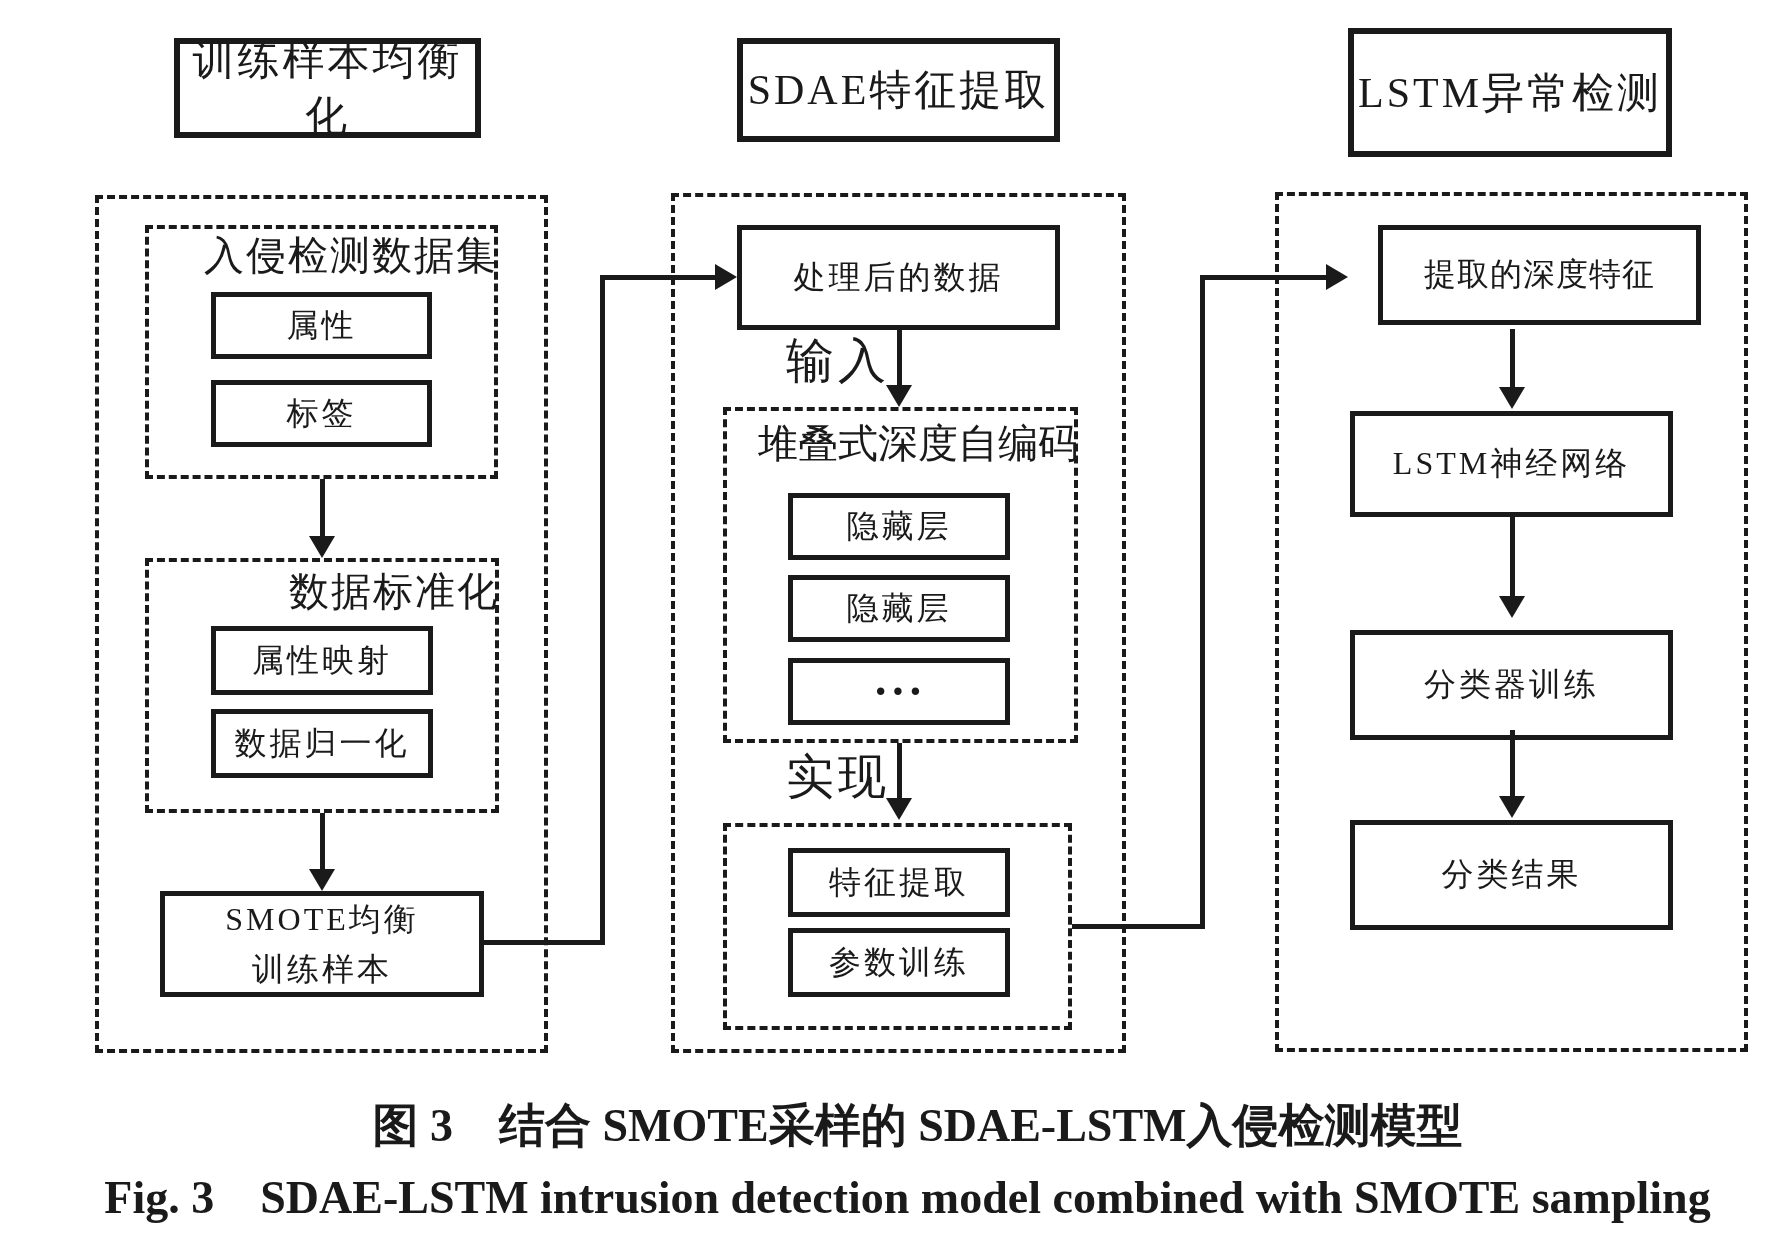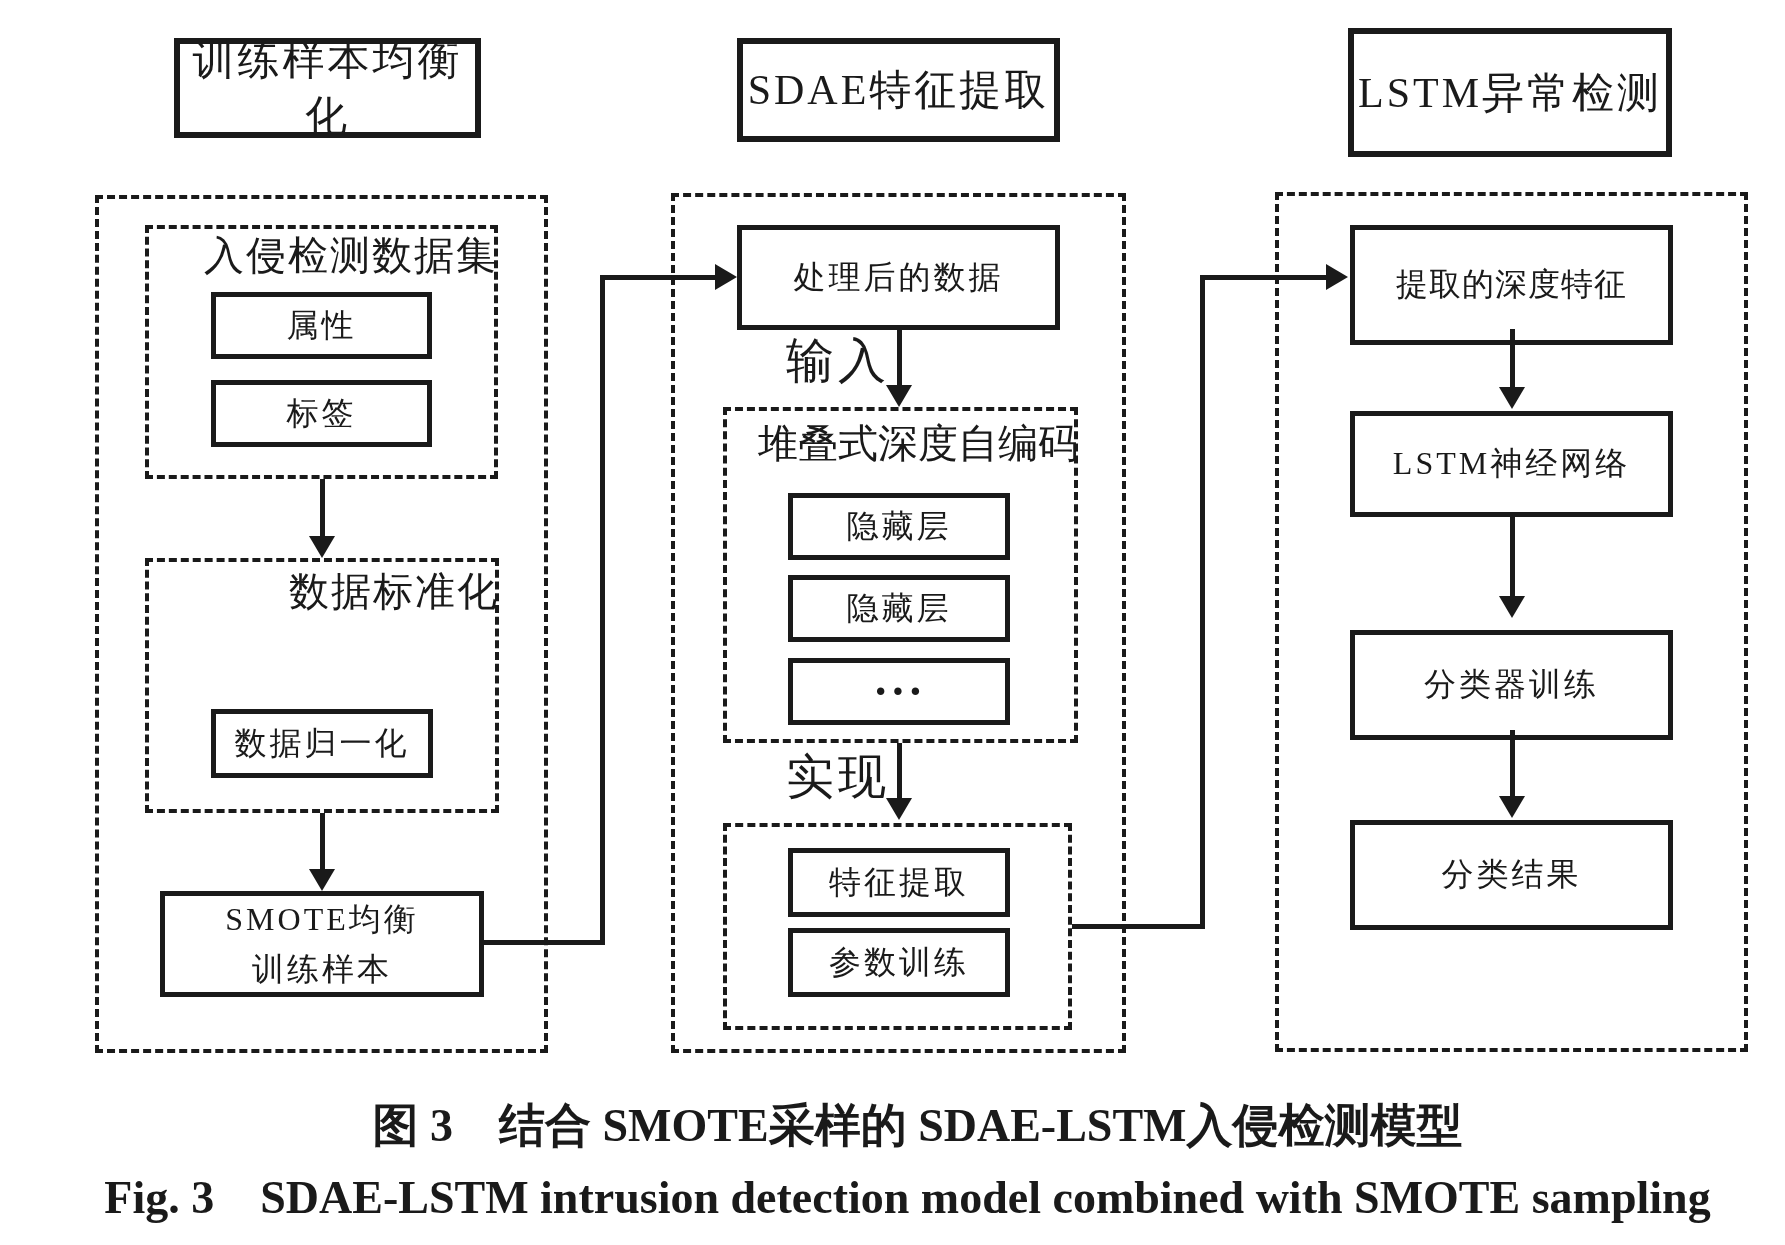--- a/index.html
+++ b/index.html
@@ -60,20 +60,21 @@
   <div class="dashed-box" style="left:145px;top:225px;width:353px;height:254px"></div>
   <div class="group-title" style="left:145px;top:232px;width:353px">入侵检测数据集</div>
   <div class="solid-box" style="left:211px;top:380px;width:221px;height:67px">标签</div>
   <div class="solid-box" style="left:211px;top:292px;width:221px;height:67px">属性</div>
 
   <div class="vline" style="left:320px;top:479px;width:5px;height:58px"></div>
   <div class="head-down" style="left:309px;top:536px"></div>
 
   <div class="dashed-box" style="left:145px;top:558px;width:354px;height:255px"></div>
   <div class="group-title" style="left:145px;top:568px;width:354px">数据标准化</div>
+  <div class="solid-box" style="left:211px;top:626px;width:222px;height:69px">属性映射</div>
   <div class="solid-box" style="left:211px;top:709px;width:222px;height:69px">数据归一化</div>
 
   <div class="vline" style="left:320px;top:813px;width:5px;height:57px"></div>
   <div class="head-down" style="left:309px;top:869px"></div>
 
   <div class="solid-box two-line" style="left:160px;top:891px;width:324px;height:106px">
     <span>SMOTE均衡</span>
     <span>训练样本</span>
   </div>
 
@@ -104,21 +105,21 @@
   <div class="solid-box" style="left:788px;top:848px;width:222px;height:69px">特征提取</div>
   <div class="solid-box" style="left:788px;top:928px;width:222px;height:69px">参数训练</div>
 
   <div class="hline" style="left:1072px;top:924px;width:133px;height:5px"></div>
   <div class="vline" style="left:1200px;top:275px;width:5px;height:654px"></div>
   <div class="hline" style="left:1200px;top:275px;width:126px;height:5px"></div>
   <div class="head-right" style="left:1326px;top:264px"></div>
 
   <div class="dashed-box" style="left:1275px;top:192px;width:473px;height:860px"></div>
 
-  <div class="solid-box" style="left:1350px;top:225px;width:323px;height:120px;letter-spacing:1px">提取的深度特征</div>
+  <div class="solid-box" style="left:1378px;top:225px;width:323px;height:100px;letter-spacing:1px">提取的深度特征</div>
 
   <div class="vline" style="left:1510px;top:329px;width:5px;height:59px"></div>
   <div class="head-down" style="left:1499px;top:387px"></div>
 
   <div class="solid-box" style="left:1350px;top:411px;width:323px;height:106px">LSTM神经网络</div>
 
   <div class="vline" style="left:1510px;top:517px;width:5px;height:80px"></div>
   <div class="head-down" style="left:1499px;top:596px"></div>
 
   <div class="solid-box" style="left:1350px;top:630px;width:323px;height:110px">分类器训练</div>

